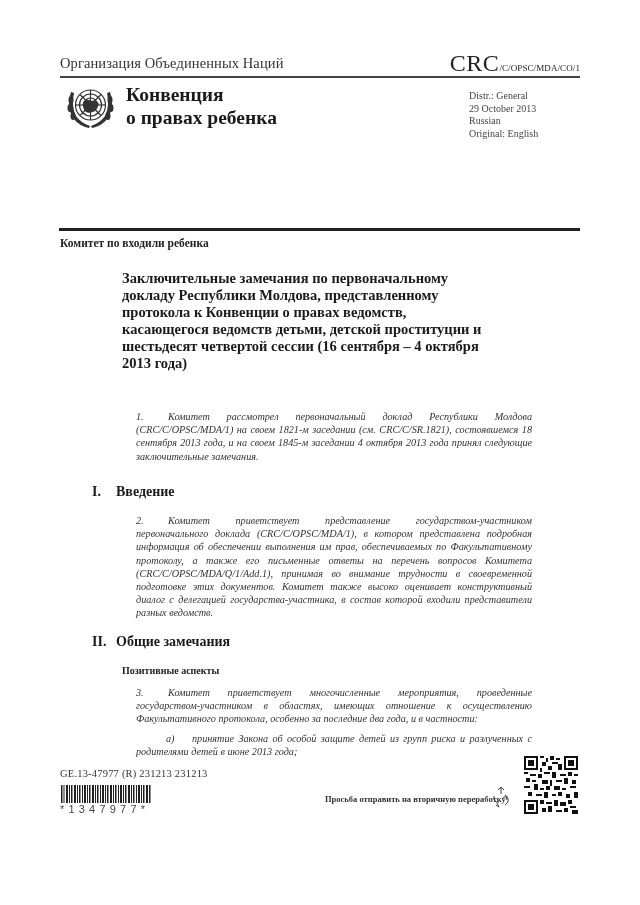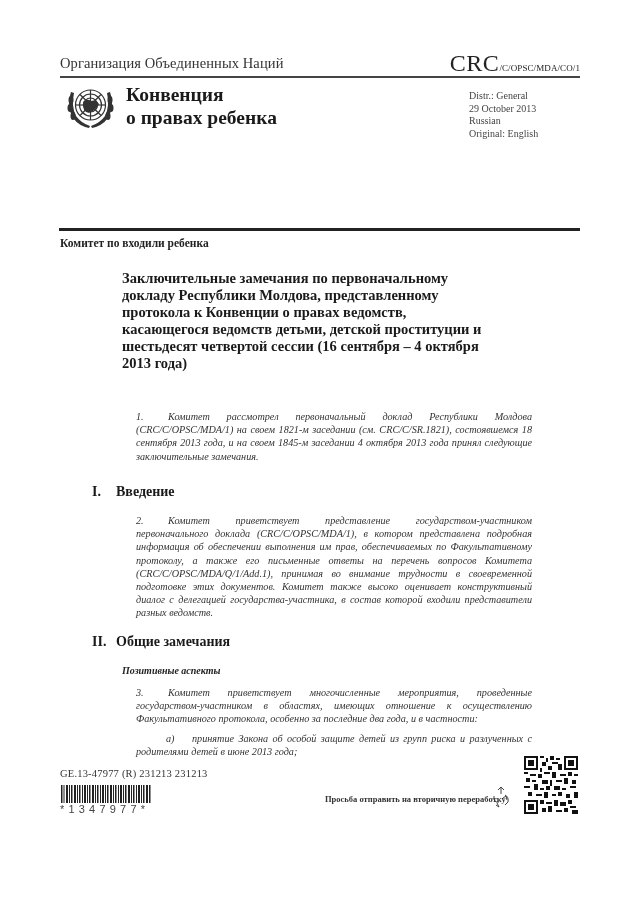--- a/index.html
+++ b/index.html
@@ -31,21 +31,21 @@
     .p3 { top: 686px; }
     .pa { top: 732px; }
     .pa .letter { display: inline-block; width: 56px; padding-left: 30px; }
 
     .section-head { font-size: 14px; font-weight: bold; color: #1a1a1a; }
     .section-head .roman { position: absolute; left: 0; }
     .section-head .htext { position: absolute; left: 24px; white-space: nowrap; }
     .sec1 { left: 92px; top: 484px; }
     .sec2 { left: 92px; top: 634px; }
 
-    .subhead { left: 122px; top: 665px; font-size: 10px; font-weight: bold; color: #222; font-style: italic; }
+    .subhead { left: 122px; top: 665px; font-size: 10px; font-weight: bold; color: #222; }
 
     .job { left: 60px; top: 768px; font-size: 10.5px; color: #333; letter-spacing: 0.2px; }
     .barcode { left: 61px; top: 785px; width: 90px; height: 18px; }
     .barcode-num { left: 60px; top: 803px; font-size: 11px; color: #444; letter-spacing: 4.2px; font-family: Liberation Sans, sans-serif; }
 
     .recycle-text { left: 285px; top: 794px; font-size: 8.5px; font-weight: bold; color: #333; padding-left: 40px; }
     .recycle-icon { left: 492px; top: 786px; width: 20px; height: 22px; }
     .qr { left: 524px; top: 756px; width: 54px; height: 58px; }
   </style>
 </head>

